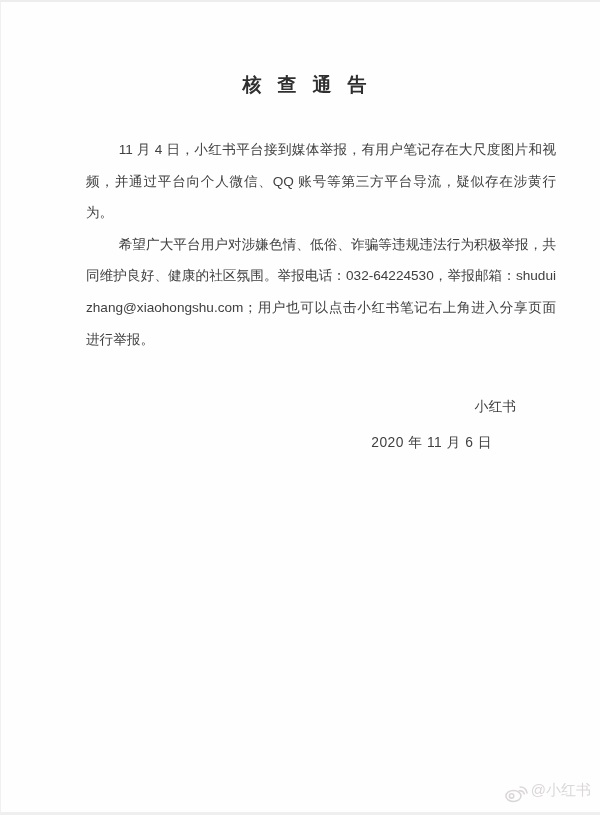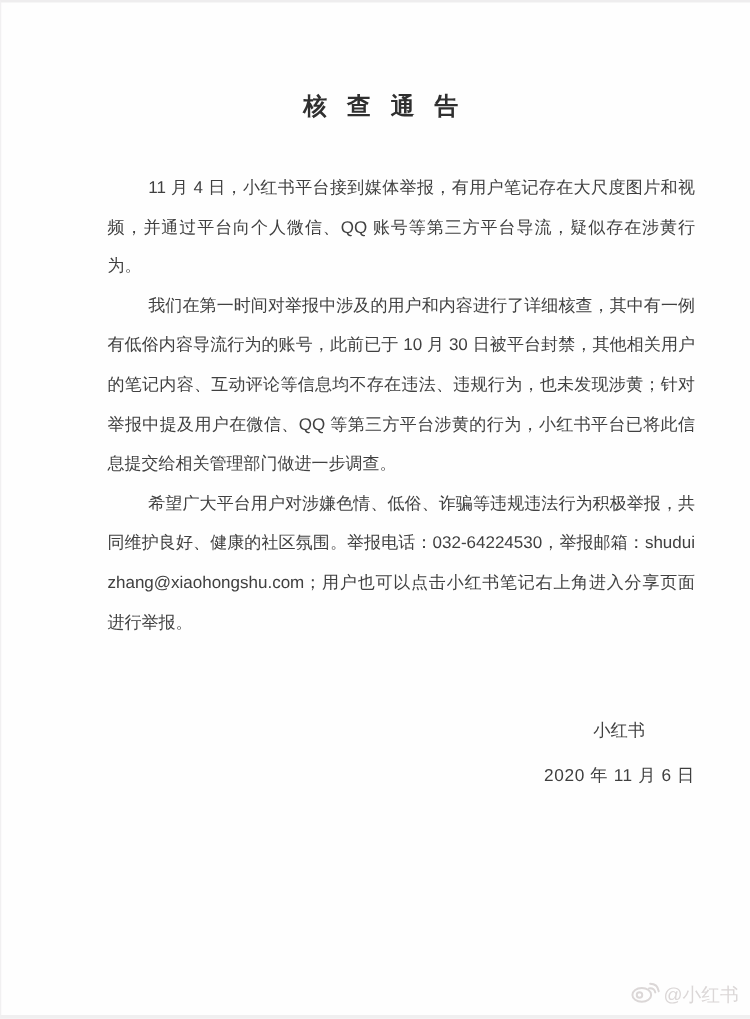--- a/index.html
+++ b/index.html
@@ -40,62 +40,61 @@
     line-height: 31.6px;
     text-align: justify;
     color: #404040;
   }
   .para {
     margin: 0;
     text-indent: 2.4em;
     word-break: break-all;
   }
   .signature-block {
-    margin-top: 62px;
+    margin-top: 42px;
     font-size: 13.8px;
     color: #3f3f3f;
   }
   .signature {
     text-align: right;
     padding-right: 84px;
     line-height: 20px;
   }
   .doc-date {
     text-align: right;
-    padding-right: 44px;
+    padding-right: 108px;
     margin-top: 16px;
     line-height: 20px;
     letter-spacing: 0.5px;
   }
   .watermark {
     position: absolute;
     right: 9px;
     bottom: 8px;
     display: flex;
-    align-items: flex-end;
+    align-items: flex-start;
     gap: 3px;
     color: #dbd7d7;
     font-size: 15px;
     line-height: 1;
     user-select: none;
   }
   .watermark svg {
     display: block;
   }
 </style>
 </head>
 <body>
 
 <div class="page">
 
   <h1 class="doc-title">核查通告</h1>
 
   <div class="doc-body">
     <p class="para">11 月 4 日，小红书平台接到媒体举报，有用户笔记存在大尺度图片和视频，并通过平台向个人微信、QQ 账号等第三方平台导流，疑似存在涉黄行为。</p>
-    <p class="para">我们在第一时间对举报中涉及的用户和内容进行了详细核查，其中有一例有低俗内容导流行为的账号，此前已于 10 月 30 日被平台封禁，其他相关用户的笔记内容、互动评论等信息均不存在违法、违规行为，也未发现涉黄；针对举报中提及用户在微信、QQ 等第三方平台涉黄的行为，小红书平台已将此信息提交给相关管理部门做进一步调查。</p>
     <p class="para">希望广大平台用户对涉嫌色情、低俗、诈骗等违规违法行为积极举报，共同维护良好、健康的社区氛围。举报电话：032-64224530，举报邮箱：shuduizhang@xiaohongshu.com；用户也可以点击小红书笔记右上角进入分享页面进行举报。</p>
   </div>
 
   <div class="signature-block">
     <div class="signature">小红书</div>
     <div class="doc-date">2020 年 11 月 6 日</div>
   </div>
 
   <div class="watermark">
     <span>

